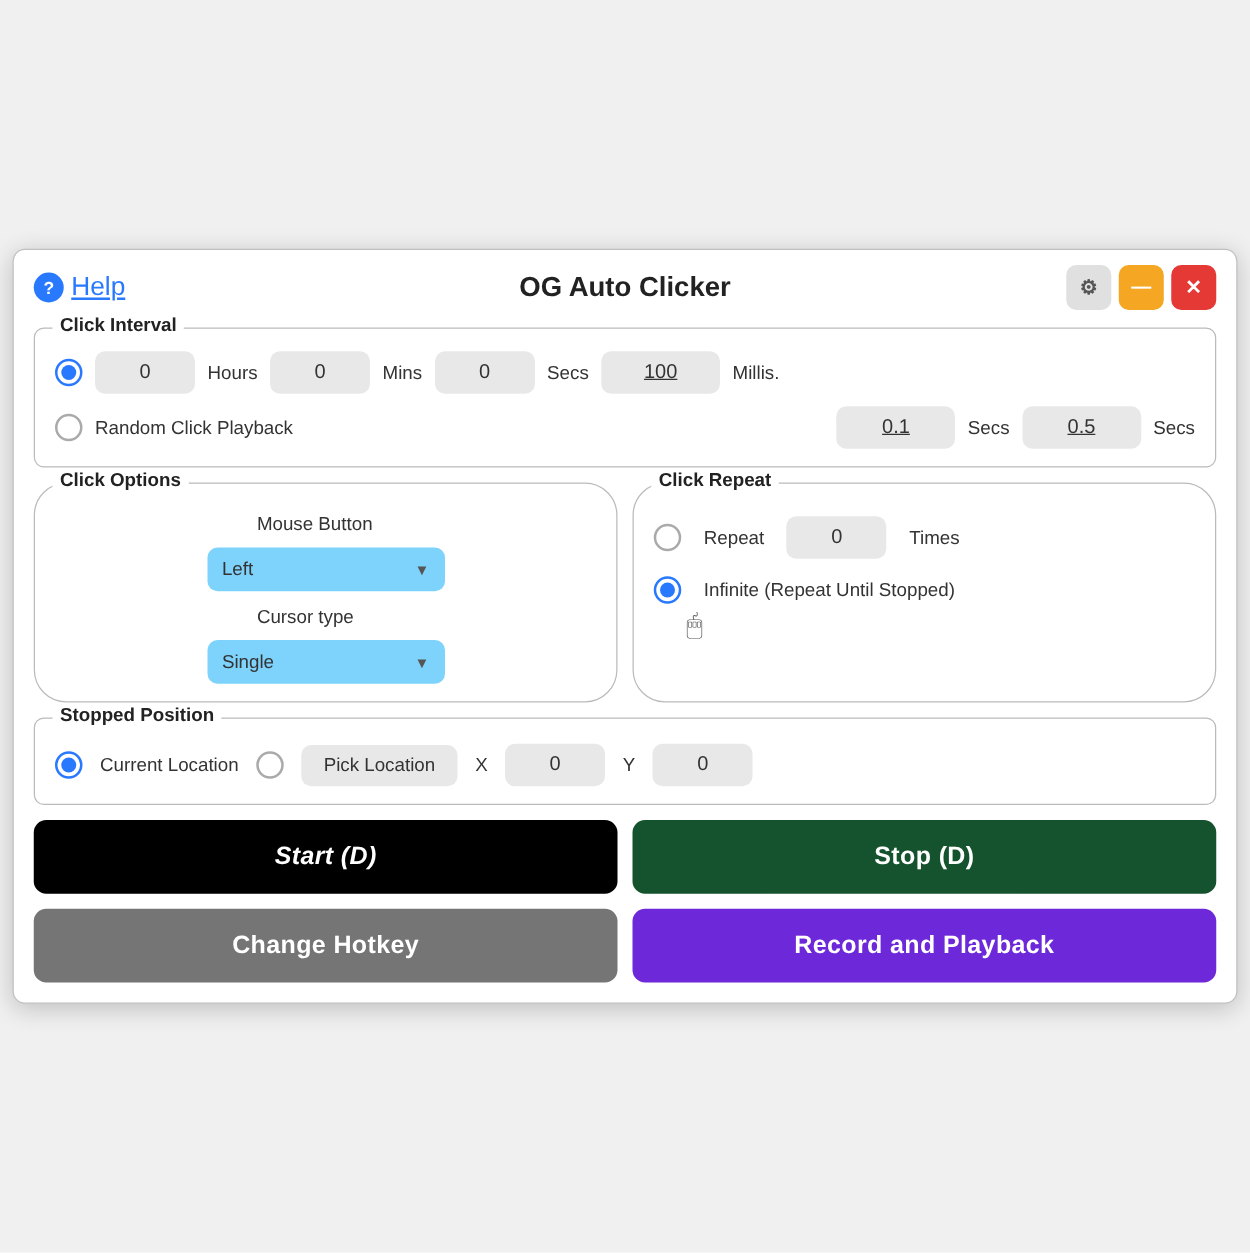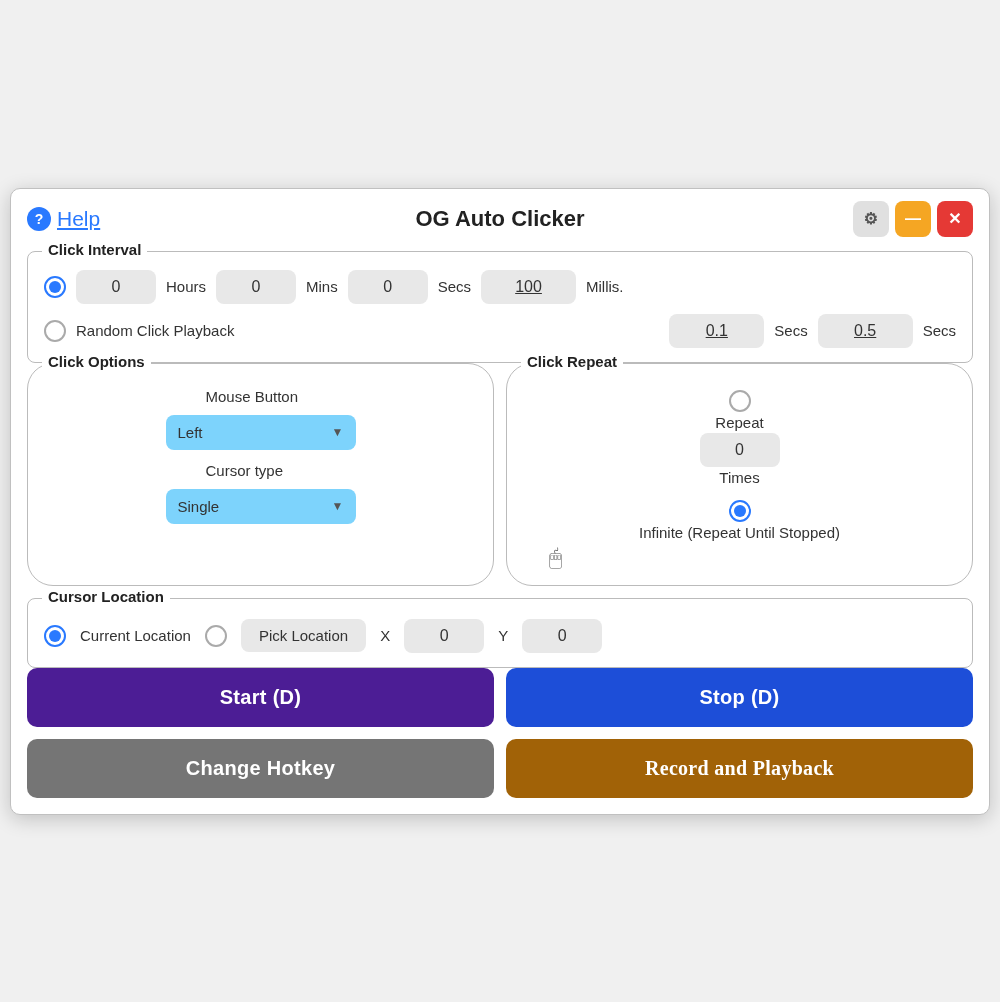--- a/index.html
+++ b/index.html
@@ -66,20 +66,21 @@
     .close-btn {
       background: #e53935;
       color: white;
     }
 
     
     .section {
       border: 1px solid #bbb;
       border-radius: 8px;
       padding: 12px 16px 14px;
+      margin-bottom: 12px;
       position: relative;
     }
     .section-title {
       position: absolute;
       top: -11px;
       left: 14px;
       background: #fff;
       padding: 0 6px;
       font-size: 15px;
       font-weight: 600;
@@ -178,23 +179,22 @@
       transform: translateY(-50%);
       pointer-events: none;
       font-size: 12px;
       color: #555;
     }
 
     
     .repeat-row {
       display: flex;
       align-items: center;
-      gap: 2px;
+      gap: 18px;
       margin-top: 14px;
-      flex-direction: column;
     }
 
     
     .cursor-row {
       display: flex;
       align-items: center;
       gap: 14px;
       margin-top: 8px;
     }
     .pick-btn {
@@ -223,24 +223,24 @@
       flex: 1;
       padding: 18px 10px;
       border: none;
       border-radius: 10px;
       font-size: 20px;
       font-weight: 600;
       color: white;
       cursor: pointer;
       letter-spacing: 0.3px;
     }
-    .start-btn { background: #4c1d95; }
-    .stop-btn { background: #1d4ed8; }
+    .start-btn { background: #000000; font-style: italic; }
+    .stop-btn { background: #14532d; }
     .hotkey-btn { background: #757575; }
-    .playback-btn { background: #a16207; font-family: Liberation Serif, serif; }
+    .playback-btn { background: #6d28d9; }
     
     .titlebar-wrapper {
       position: relative;
       display: flex;
       align-items: center;
       justify-content: space-between;
       margin-bottom: 14px;
     }
   </style>
 </head>
@@ -337,21 +337,21 @@
       <div class="repeat-row">
         <div class="radio-circle checked"></div>
         <span class="label-text">Infinite (Repeat Until Stopped)</span>
       </div>
 
       <div style="margin-top:4px;margin-left:26px;font-size:22px;color:#555;">🖱</div>
     </div>
   </div>
 
   <div class="section" style="margin-top:12px;">
-    <span class="section-title">Cursor Location</span>
+    <span class="section-title">Stopped Position</span>
 
     <div class="cursor-row">
       <div class="radio-circle checked"></div>
       <span class="label-text">Current Location</span>
 
       <div class="radio-circle unchecked"></div>
       <button class="pick-btn">Pick Location</button>
 
       <span class="label-text">X</span>
       <input class="num-input" type="text" value="0" style="">

